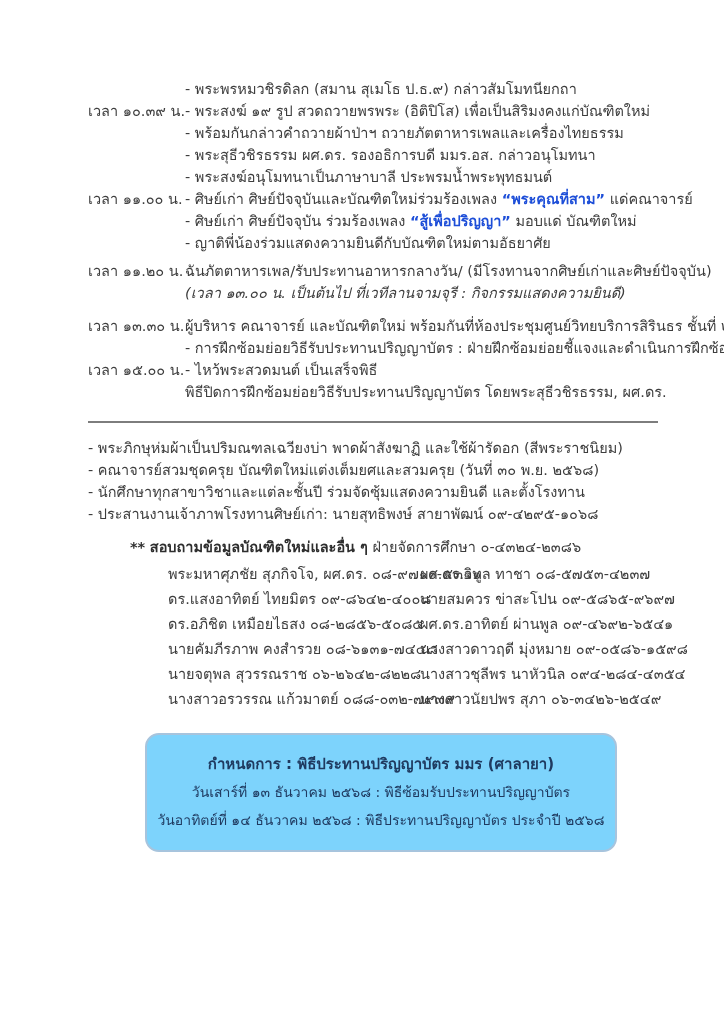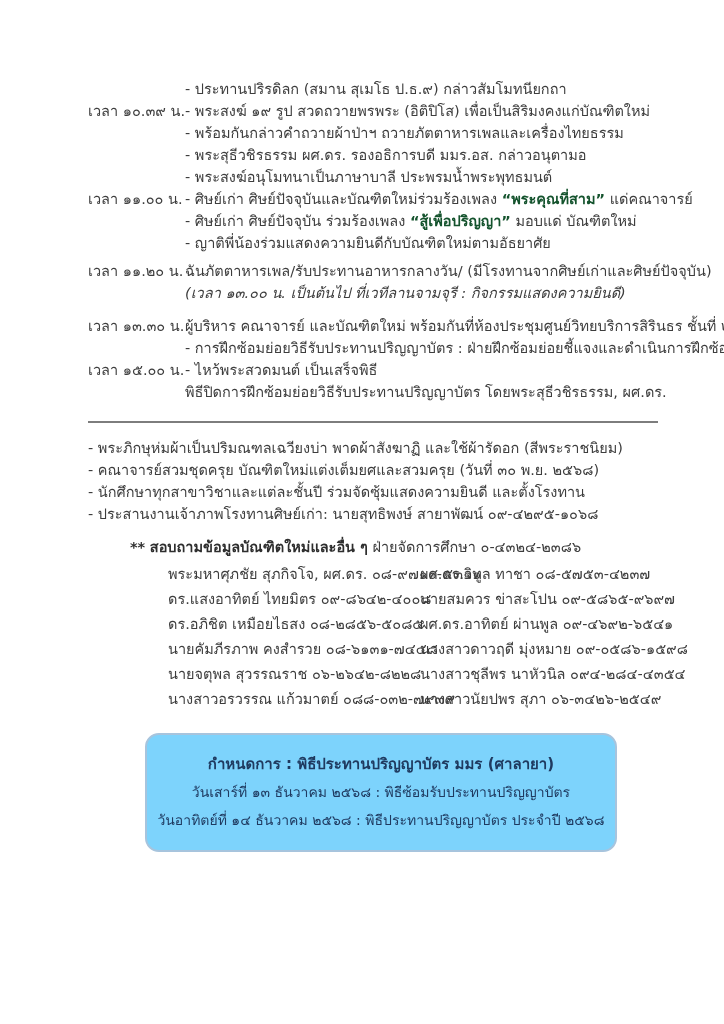--- a/index.html
+++ b/index.html
@@ -5,21 +5,21 @@
   html,body{margin:0;padding:0;}
   body{
     width:724px;height:1024px;background:#ffffff;
     font-family:"DejaVu Sans","Liberation Sans",sans-serif;
     color:#3d3d3d;font-size:14.5px;position:relative;overflow:hidden;
   }
   .page{position:relative;width:724px;height:1024px;}
   .content{position:absolute;left:88px;top:78px;width:572px;}
   .line{line-height:22px;white-space:nowrap;}
   .italic{font-style:italic;}
-  strong{font-weight:bold;color:#14532d;}
+  strong{font-weight:bold;color:#1d4ed8;}
 
   
   .block{display:flex;}
   .time{width:97px;flex-shrink:0;line-height:22px;white-space:nowrap;}
   .lines{flex:1;}
   .gap-sm{margin-top:6px;}
   .gap-md{margin-top:11px;}
 
   .divider{border:none;border-top:2px solid #7d7d7d;margin:18px 0 0 0;width:570px;}
 
@@ -50,30 +50,30 @@
 <body>
 
 <div class="page">
   <div class="content">
 
     <div class="schedule">
 
       <div class="block">
         <div class="time"></div>
         <div class="lines">
-          <div class="line">- ประทานปริรดิลก (สมาน สุเมโธ ป.ธ.๙) กล่าวสัมโมทนียกถา</div>
+          <div class="line">- พระพรหมวชิรดิลก (สมาน สุเมโธ ป.ธ.๙) กล่าวสัมโมทนียกถา</div>
         </div>
       </div>
 
       <div class="block">
         <div class="time">เวลา ๑๐.๓๙ น.</div>
         <div class="lines">
           <div class="line">- พระสงฆ์ ๑๙ รูป สวดถวายพรพระ (อิติปิโส) เพื่อเป็นสิริมงคงแก่บัณฑิตใหม่</div>
           <div class="line">- พร้อมกันกล่าวคำถวายผ้าป่าฯ ถวายภัตตาหารเพลและเครื่องไทยธรรม</div>
-          <div class="line">- พระสุธีวชิรธรรม ผศ.ดร. รองอธิการบดี มมร.อส. กล่าวอนุตามอ</div>
+          <div class="line">- พระสุธีวชิรธรรม ผศ.ดร. รองอธิการบดี มมร.อส. กล่าวอนุโมทนา</div>
           <div class="line">- พระสงฆ์อนุโมทนาเป็นภาษาบาลี ประพรมน้ำพระพุทธมนต์</div>
         </div>
       </div>
 
       <div class="block">
         <div class="time">เวลา ๑๑.๐๐ น.</div>
         <div class="lines">
           <div class="line"><span>- ศิษย์เก่า ศิษย์ปัจจุบันและบัณฑิตใหม่ร่วมร้องเพลง </span><strong>“พระคุณที่สาม”</strong><span> แด่คณาจารย์</span></div>
           <div class="line"><span>- ศิษย์เก่า ศิษย์ปัจจุบัน ร่วมร้องเพลง </span><strong>“สู้เพื่อปริญญา”</strong><span> มอบแด่ บัณฑิตใหม่</span></div>
           <div class="line">- ญาติพี่น้องร่วมแสดงความยินดีกับบัณฑิตใหม่ตามอัธยาศัย</div>

